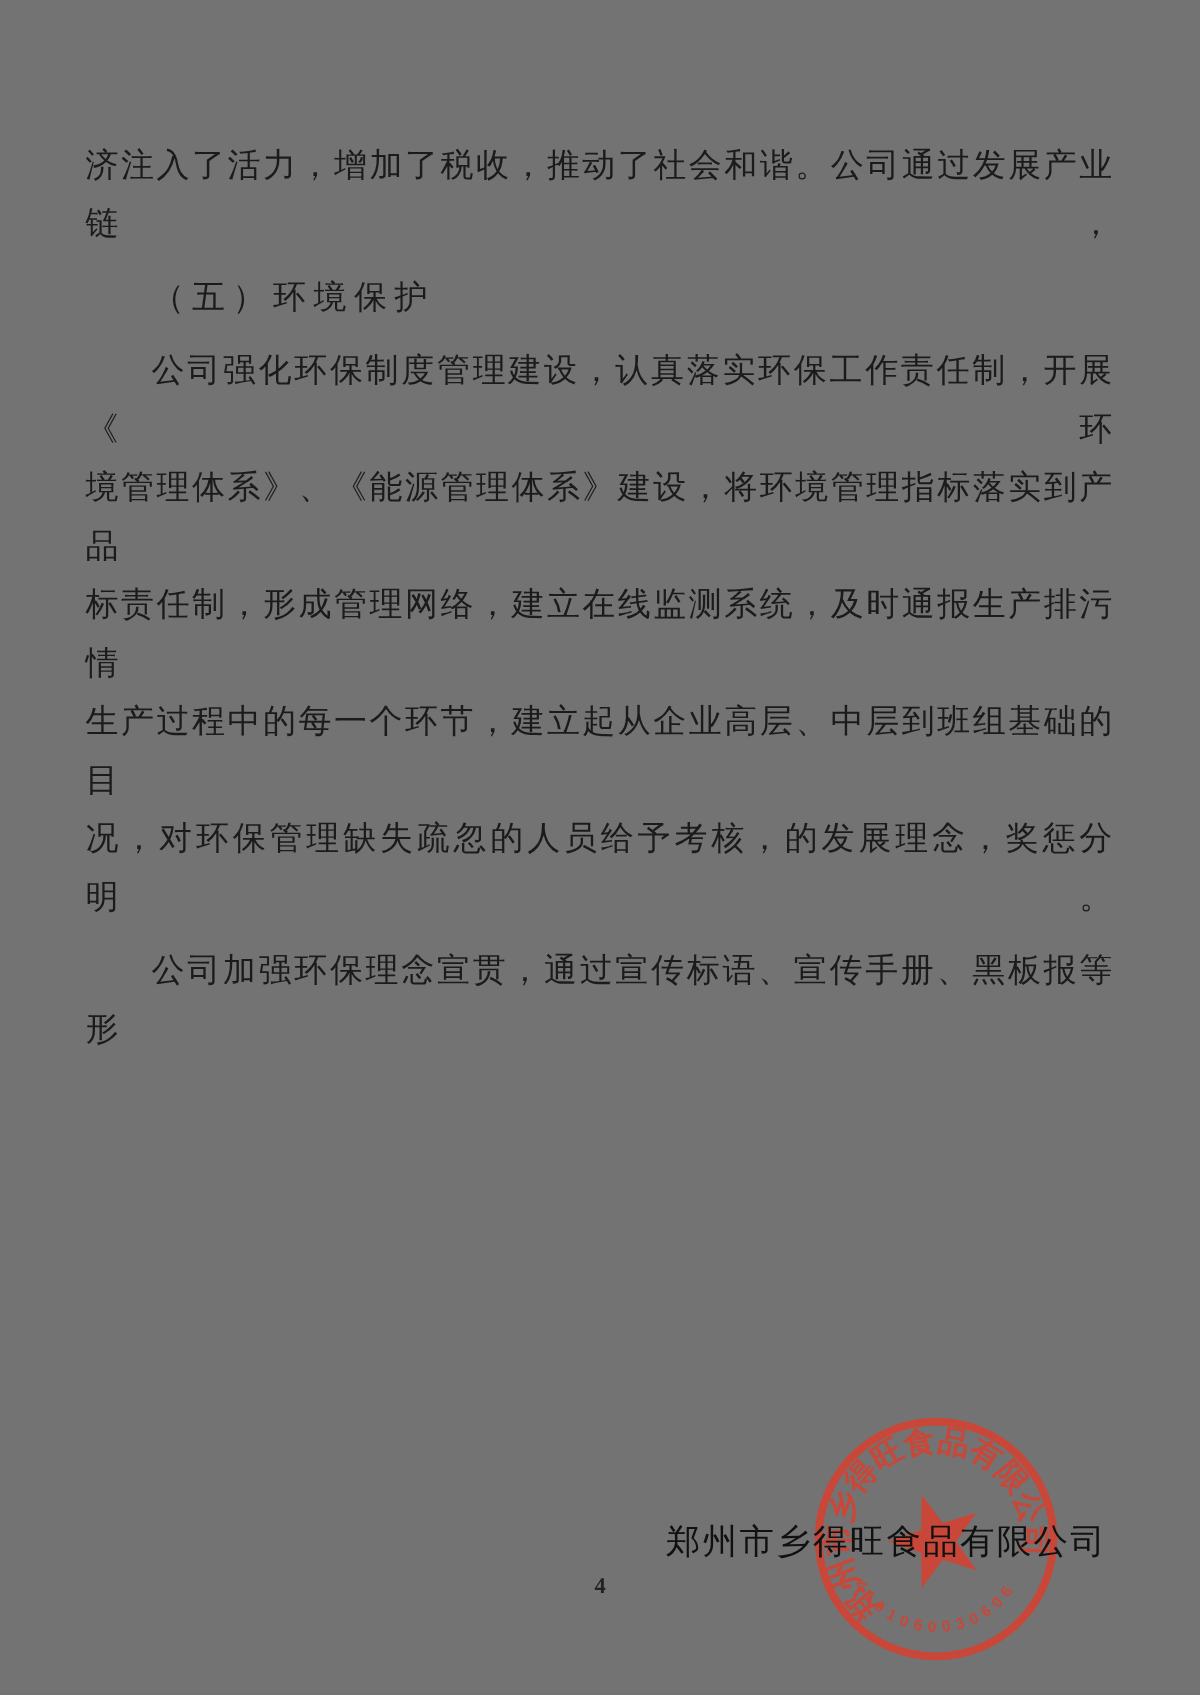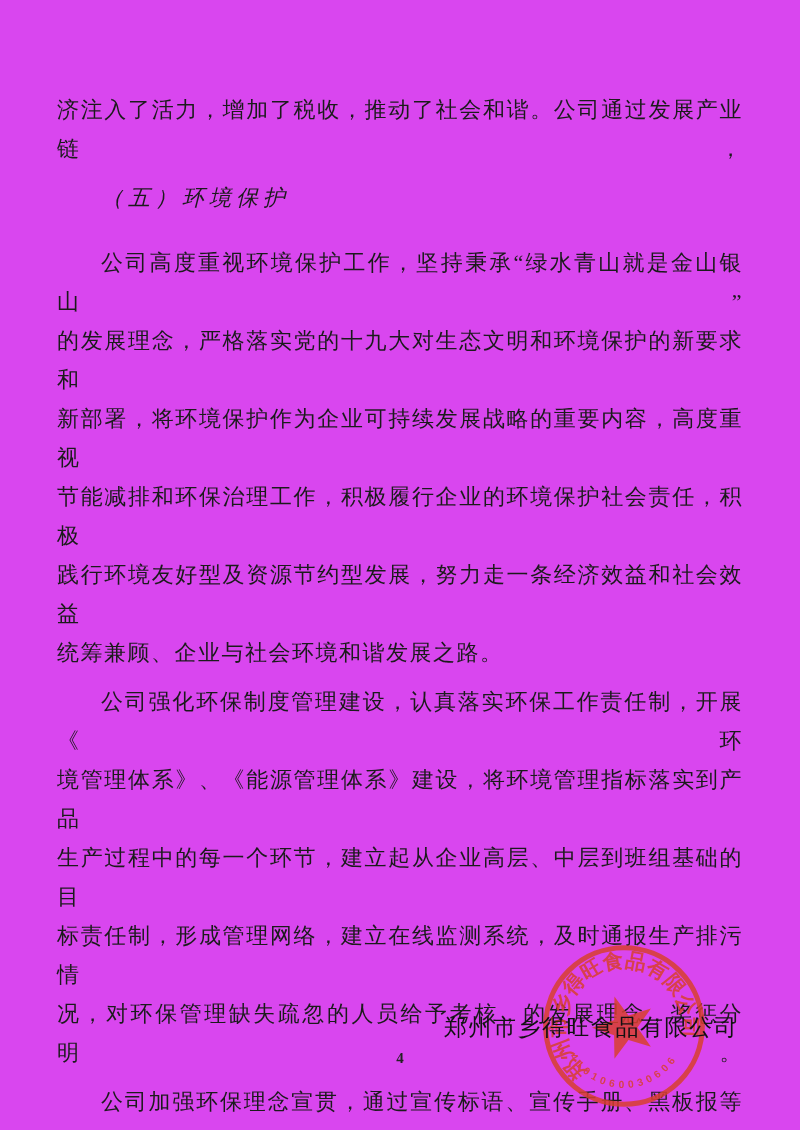--- a/index.html
+++ b/index.html
@@ -7,44 +7,43 @@
   body {
     position: relative;
     background: #ffffff;
     font-family: "Liberation Serif", "DejaVu Serif", serif;
     color: #1b1b1b;
     overflow: hidden;
   }
   .page {
     position: absolute;
     inset: 0;
-    background: #d946ef;
+    background: #737373;
   }
   .body-text {
     position: absolute;
     left: 57px;
     top: 90px;
     width: 686px;
     font-size: 22px;
     letter-spacing: 1.5px;
     line-height: 39px;
     color: #1b1b1b;
   }
   .para { margin-bottom: 10px; }
   .line { white-space: nowrap; }
   .line.fill {
     white-space: normal;
     text-align: justify;
     text-align-last: justify;
   }
   .line.indent { text-indent: 2em; }
   .heading {
-    margin-bottom: 26px;
+    margin-bottom: 10px;
     letter-spacing: 5px;
-    font-style: italic;
   }
   .heading .line { text-indent: 2em; }
   .signature {
     position: absolute;
     top: 1012px;
     right: 62px;
     font-size: 23px;
     letter-spacing: 1.5px;
     color: #111;
     z-index: 3;
@@ -80,34 +79,26 @@
   <div class="body-text">
 
     <div class="para">
       <div class="line fill">济注入了活力，增加了税收，推动了社会和谐。公司通过发展产业链，</div>
     </div>
 
     <div class="heading">
       <div class="line">（五）环境保护</div>
     </div>
 
-    <div class="para">
-      <div class="line fill indent">公司高度重视环境保护工作，坚持秉承“绿水青山就是金山银山”</div>
-      <div class="line fill">的发展理念，严格落实党的十九大对生态文明和环境保护的新要求和</div>
-      <div class="line fill">新部署，将环境保护作为企业可持续发展战略的重要内容，高度重视</div>
-      <div class="line fill">节能减排和环保治理工作，积极履行企业的环境保护社会责任，积极</div>
-      <div class="line fill">践行环境友好型及资源节约型发展，努力走一条经济效益和社会效益</div>
-      <div class="line">统筹兼顾、企业与社会环境和谐发展之路。</div>
-    </div>
 
     <div class="para">
       <div class="line fill indent">公司强化环保制度管理建设，认真落实环保工作责任制，开展《环</div>
       <div class="line fill">境管理体系》、《能源管理体系》建设，将环境管理指标落实到产品</div>
+      <div class="line fill">标责任制，形成管理网络，建立在线监测系统，及时通报生产排污情</div>
       <div class="line fill">生产过程中的每一个环节，建立起从企业高层、中层到班组基础的目</div>
-      <div class="line fill">标责任制，形成管理网络，建立在线监测系统，及时通报生产排污情</div>
       <div class="line fill">况，对环保管理缺失疏忽的人员给予考核，的发展理念，奖惩分明。</div>
     </div>
 
     <div class="para">
       <div class="line fill indent">公司加强环保理念宣贯，通过宣传标语、宣传手册、黑板报等形</div>
 
     </div>
 
   </div>
 

